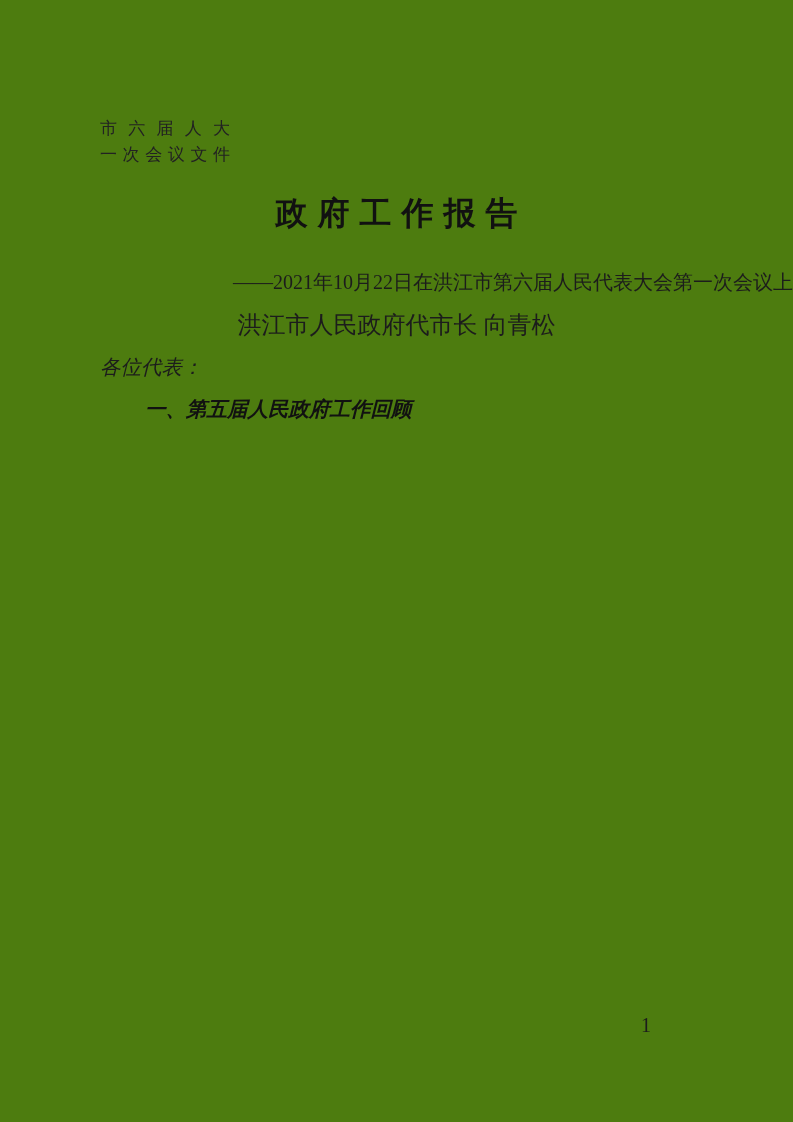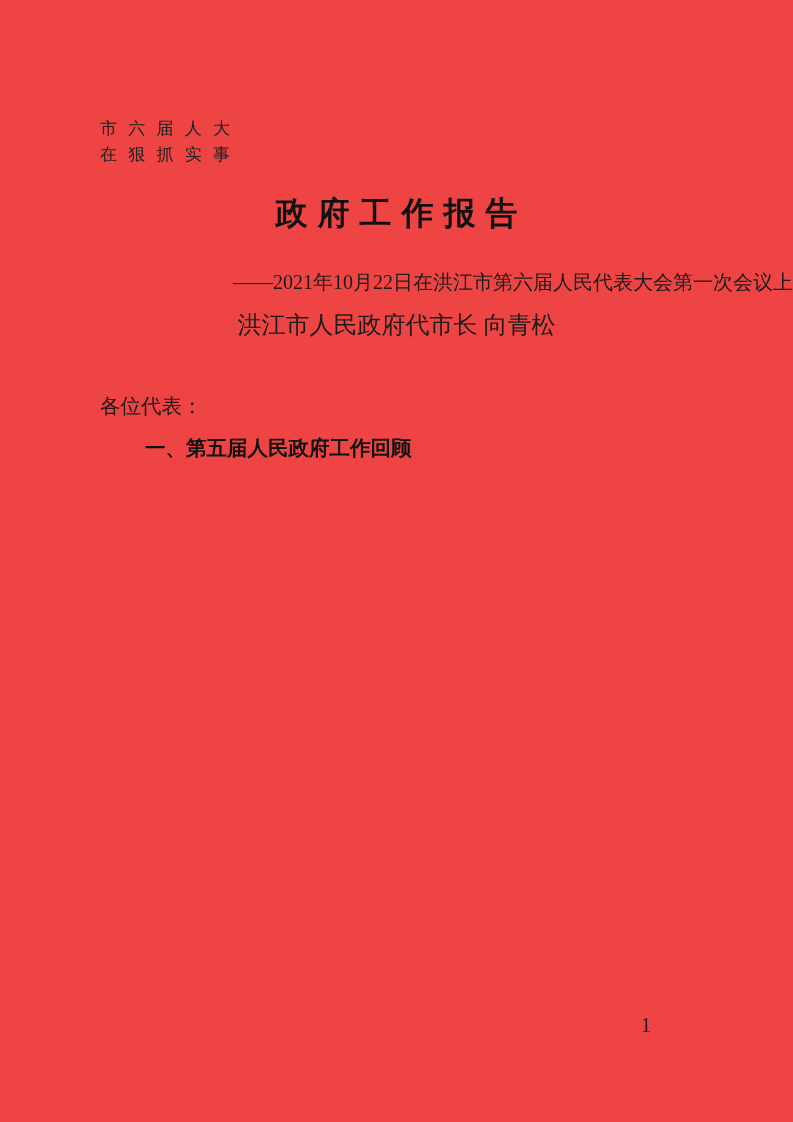--- a/index.html
+++ b/index.html
@@ -4,21 +4,21 @@
 <style>
   html, body {
     margin: 0;
     padding: 0;
     background: #ffffff;
   }
   .page {
     position: relative;
     width: 793px;
     height: 1122px;
-    background: #ef4444;
+    background: #4d7c0f;
     color: #1c1c1c;
     font-family: "Liberation Serif", "DejaVu Serif", serif;
     overflow: hidden;
   }
   .doc-classification {
     position: absolute;
     left: 100px;
     top: 116px;
     width: 130px;
     font-size: 17px;
@@ -56,26 +56,27 @@
     left: 0;
     top: 309px;
     width: 100%;
     text-align: center;
     font-size: 24px;
     color: #1c1c1c;
   }
   .doc-body {
     position: absolute;
     left: 100px;
-    top: 388px;
+    top: 349px;
     width: 595px;
     font-size: 20.5px;
     line-height: 37.4px;
     text-align: justify;
     color: #1c1c1c;
+    font-style: italic;
   }
   .doc-body p {
     margin: 0;
     padding: 0;
   }
   .indent {
     text-indent: 2em;
   }
   .section-heading {
     margin: 4px;
@@ -98,21 +99,21 @@
     color: #1c1c1c;
   }
 </style>
 </head>
 <body>
 
 <div class="page">
 
   <div class="doc-classification">
     <span class="just-line">市六届人大</span>
-    <span class="just-line">在狠抓实事</span>
+    <span class="just-line">一次会议文件</span>
   </div>
 
   <div class="doc-title">政府工作报告</div>
 
   <div class="doc-subtitle-1">——2021年10月22日在洪江市第六届人民代表大会第一次会议上</div>
 
   <div class="doc-subtitle-2">洪江市人民政府代市长 向青松</div>
 
   <div class="doc-body">
     <p>各位代表：</p>

